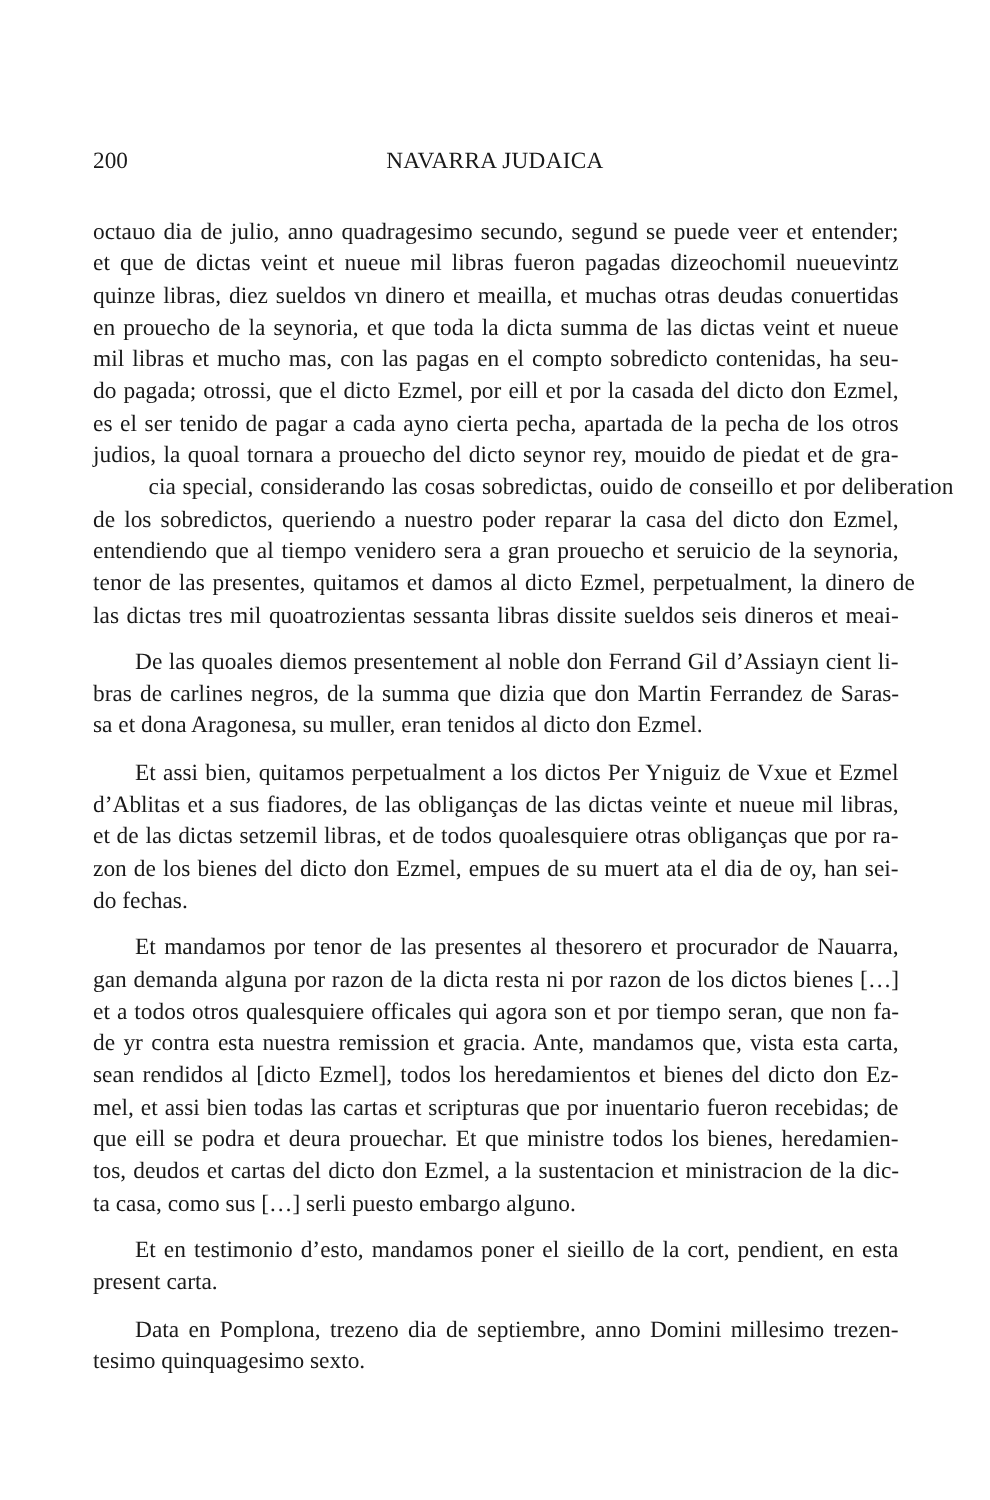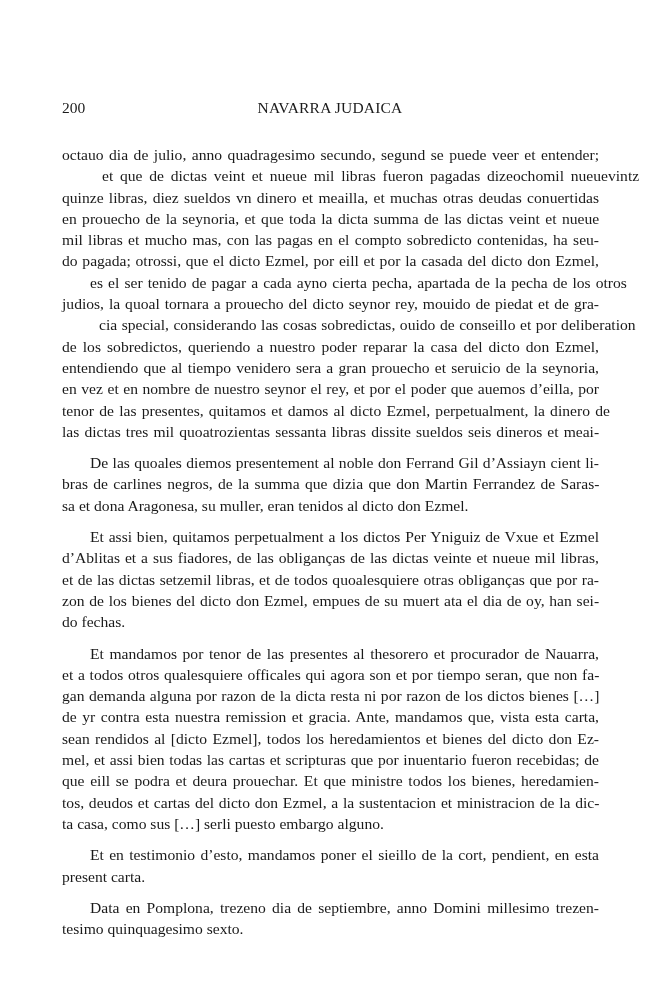--- a/index.html
+++ b/index.html
@@ -24,50 +24,49 @@
 <body>
 
 <div class="header">
   <span class="page-number">200</span>
   <span class="running-title">NAVARRA JUDAICA</span>
 </div>
 
 <div class="body-text" id="body-text">
     <p class="para">
       <span class="line" style="display: block; word-spacing: 1.58333px;">octauo dia de julio, anno quadragesimo secundo, segund se puede veer et entender;</span>
-      <span class="line" style="display: block; word-spacing: 2.83333px; margin-left: 40px;">et que de dictas veint et nueue mil libras fueron pagadas dizeochomil nueuevintz</span>
+      <span class="line" style="display: block; word-spacing: 2.83333px;">et que de dictas veint et nueue mil libras fueron pagadas dizeochomil nueuevintz</span>
       <span class="line" style="display: block; word-spacing: 1.33333px;">quinze libras, diez sueldos vn dinero et meailla, et muchas otras deudas conuertidas</span>
       <span class="line" style="display: block; word-spacing: 1.5px;">en prouecho de la seynoria, et que toda la dicta summa de las dictas veint et nueue</span>
       <span class="line" style="display: block; word-spacing: 1.42857px;">mil libras et mucho mas, con las pagas en el compto sobredicto contenidas, ha seu-</span>
       <span class="line" style="display: block; word-spacing: 0.8125px;">do pagada; otrossi, que el dicto Ezmel, por eill et por la casada del dicto don Ezmel,</span>
-      <span class="line" style="display: block; word-spacing: 1.17647px; margin-left: 28px;">es el ser tenido de pagar a cada ayno cierta pecha, apartada de la pecha de los otros</span>
+      <span class="line" style="display: block; word-spacing: 1.17647px;">es el ser tenido de pagar a cada ayno cierta pecha, apartada de la pecha de los otros</span>
       <span class="line" style="display: block; word-spacing: 1px;">judios, la quoal tornara a prouecho del dicto seynor rey, mouido de piedat et de gra-</span>
       <span class="line" style="display: block; word-spacing: 0.636364px; margin-left: 37px;">cia special, considerando las cosas sobredictas, ouido de conseillo et por deliberation</span>
       <span class="line" style="display: block; word-spacing: 2.15385px;">de los sobredictos, queriendo a nuestro poder reparar la casa del dicto don Ezmel,</span>
       <span class="line" style="display: block; word-spacing: 1.30769px;">entendiendo que al tiempo venidero sera a gran prouecho et seruicio de la seynoria,</span>
-      <span class="line" style="display: block; word-spacing: 0.647059px;">en vez et en nombre de nuestro seynor el rey, et por el poder que auemos d’eilla, por</span>
       <span class="line" style="display: block; word-spacing: 1.30769px;">tenor de las presentes, quitamos et damos al dicto Ezmel, perpetualment, la dinero de</span>
       <span class="line" style="display: block; word-spacing: 1.16667px;">las dictas tres mil quoatrozientas sessanta libras dissite sueldos seis dineros et meai-</span>
     </p>
     <p class="para indent">
       <span class="line" style="display: block; word-spacing: -1.83333px;">De las quoales diemos presentement al noble don Ferrand Gil d’Assiayn cient li-</span>
       <span class="line" style="display: block; word-spacing: 1.42857px;">bras de carlines negros, de la summa que dizia que don Martin Ferrandez de Saras-</span>
       <span class="line last" style="display: block;">sa et dona Aragonesa, su muller, eran tenidos al dicto don Ezmel.</span>
     </p>
     <p class="para indent">
       <span class="line" style="display: block; word-spacing: -1.23077px;">Et assi bien, quitamos perpetualment a los dictos Per Yniguiz de Vxue et Ezmel</span>
       <span class="line" style="display: block; word-spacing: 1px;">d’Ablitas et a sus fiadores, de las obliganças de las dictas veinte et nueue mil libras,</span>
       <span class="line" style="display: block; word-spacing: 0.571429px;">et de las dictas setzemil libras, et de todos quoalesquiere otras obliganças que por ra-</span>
       <span class="line" style="display: block; word-spacing: 0.833333px;">zon de los bienes del dicto don Ezmel, empues de su muert ata el dia de oy, han sei-</span>
       <span class="line last" style="display: block;">do fechas.</span>
     </p>
     <p class="para indent">
       <span class="line" style="display: block; word-spacing: -0.666667px;">Et mandamos por tenor de las presentes al thesorero et procurador de Nauarra,</span>
+      <span class="line" style="display: block; word-spacing: 0.625px;">gan demanda alguna por razon de la dicta resta ni por razon de los dictos bienes […]</span>
       <span class="line" style="display: block; word-spacing: 0.8px;">et a todos otros qualesquiere officales qui agora son et por tiempo seran, que non fa-</span>
-      <span class="line" style="display: block; word-spacing: 0.625px;">gan demanda alguna por razon de la dicta resta ni por razon de los dictos bienes […]</span>
       <span class="line" style="display: block; word-spacing: 1.61538px;">de yr contra esta nuestra remission et gracia. Ante, mandamos que, vista esta carta,</span>
       <span class="line" style="display: block; word-spacing: 1.46154px;">sean rendidos al [dicto Ezmel], todos los heredamientos et bienes del dicto don Ez-</span>
       <span class="line" style="display: block; word-spacing: 0.714286px;">mel, et assi bien todas las cartas et scripturas que por inuentario fueron recebidas; de</span>
       <span class="line" style="display: block; word-spacing: 1.76923px;">que eill se podra et deura prouechar. Et que ministre todos los bienes, heredamien-</span>
       <span class="line" style="display: block; word-spacing: 0.866667px;">tos, deudos et cartas del dicto don Ezmel, a la sustentacion et ministracion de la dic-</span>
       <span class="line last" style="display: block;">ta casa, como sus […] serli puesto embargo alguno.</span>
     </p>
     <p class="para indent">
       <span class="line" style="display: block; word-spacing: -0.692308px;">Et en testimonio d’esto, mandamos poner el sieillo de la cort, pendient, en esta</span>
       <span class="line last" style="display: block;">present carta.</span>

